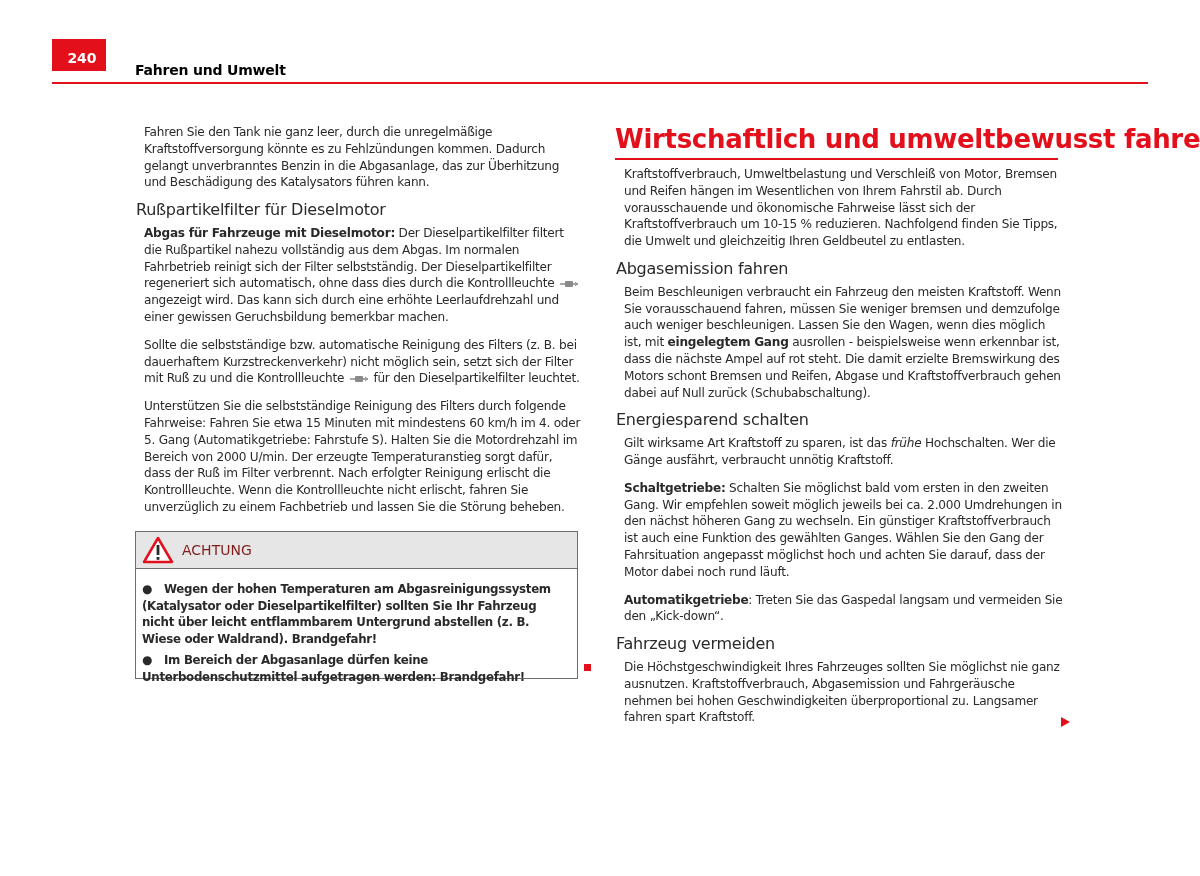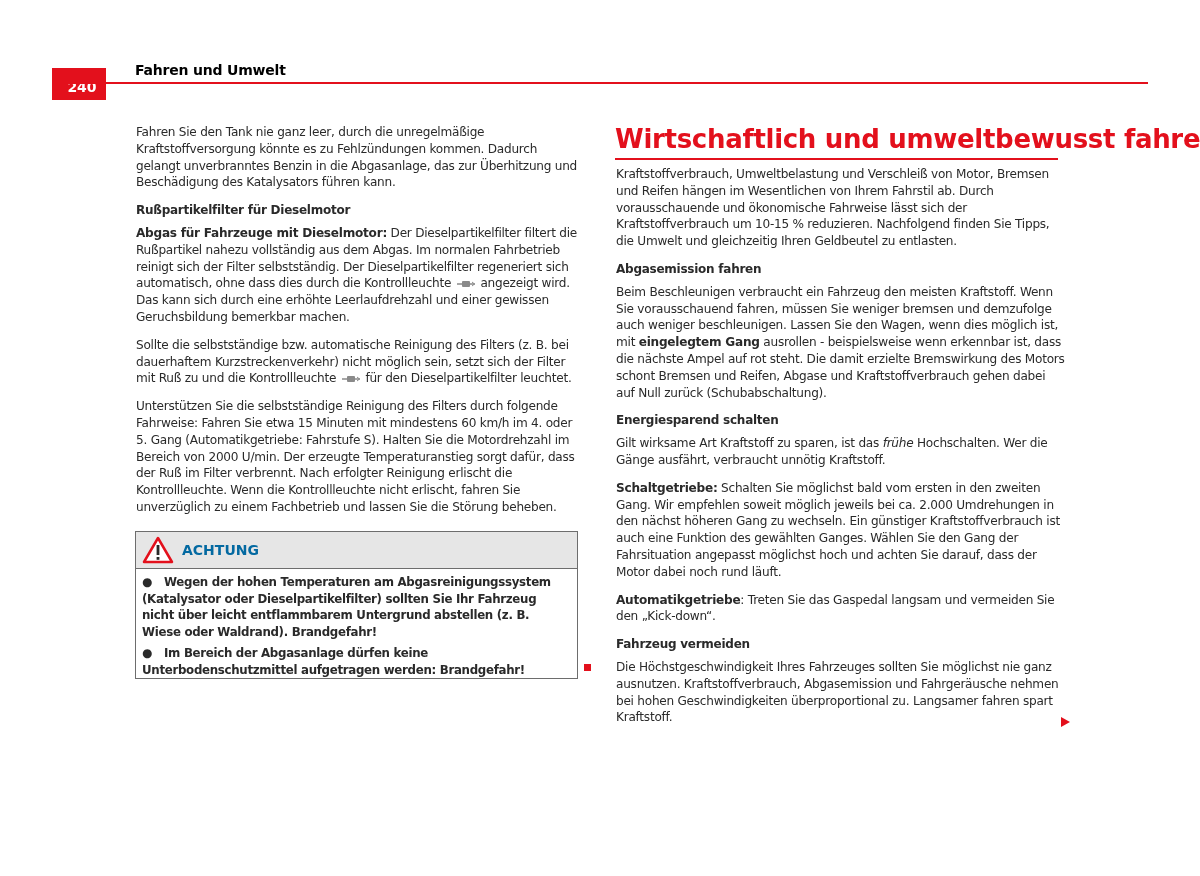--- a/index.html
+++ b/index.html
@@ -1,34 +1,34 @@
 <!DOCTYPE html>
 <html><head>
 <meta charset="utf-8">
 <style>
   html, body { margin:0; padding:0; }
   body { width:1200px; height:876px; background:#ffffff; position:relative; overflow:hidden;
          font-family:"DejaVu Sans", "Liberation Sans", sans-serif; color:#2a2a2a; }
-  .page-num { position:absolute; left:52px; top:68px; width:54px; height:32px; background:#e3101c;
+  .page-num { position:absolute; left:52px; top:39px; width:54px; height:32px; background:#e3101c;
               color:#fff; font-weight:bold; font-size:14px; line-height:38px; text-align:center; box-sizing:border-box; padding-left:6px; }
   .header-rule { position:absolute; left:52px; top:82px; width:1096px; height:2px; background:#e3101c; }
   .chapter { position:absolute; left:135px; top:62px; font-weight:bold; font-size:14px; color:#000000; letter-spacing:-0.2px; }
   .col { position:absolute; font-size:12.1px; line-height:16.8px; letter-spacing:-0.25px; }
   .col-left { left:136px; top:124px; width:446px; }
   .col-right { left:616px; top:166px; width:450px; }
-  p { margin:0 0 11px 0; }
-  .h { font-weight:bold; margin:0 0 6px 0; font-size:12px; }
+  p { margin:0 0 11px 8px; }
+  .h { font-weight:normal; margin:0 0 6px 0; font-size:16px; }
   b { font-weight:bold; }
   .main-title { position:absolute; left:615px; top:124px; width:443px; font-size:26px; font-weight:bold; color:#e3101c;
                 letter-spacing:-0.3px; border-bottom:2px solid #e3101c; padding-bottom:4px; white-space:nowrap; }
   .warn-box { position:absolute; left:135px; top:531px; width:443px; height:148px; border:1px solid #6d6d6d; box-sizing:border-box; }
   .warn-head { height:36px; background:#e6e6e6; border-bottom:1px solid #6d6d6d; display:flex; align-items:center; padding-left:6px; }
   .warn-head svg { width:32px; height:28px; }
-  .warn-title { font-weight:bold; font-size:14px; margin-left:8px; color:#0369a1; }
-  .warn-body { padding:5px 6px; font-weight:bold; font-size:11.8px; line-height:16.6px; letter-spacing:-0.3px; }
+  .warn-title { font-weight:normal; font-size:14px; margin-left:8px; color:#7f1d1d; }
+  .warn-body { padding:12px 6px; font-weight:bold; font-size:11.8px; line-height:16.6px; letter-spacing:-0.3px; }
   .warn-item { margin-bottom:5px; }
   .bullet { display:inline-block; width:22px; }
   .end-square { position:absolute; left:584px; top:664px; width:7px; height:7px; background:#e3101c; }
   .next-arrow { position:absolute; left:1061px; top:717px; width:0; height:0; border-top:5px solid transparent;
                 border-bottom:5px solid transparent; border-left:9px solid #e3101c; }
   .dpf-icon { display:inline-block; width:18px; height:8px; vertical-align:middle; margin:0 2px; }
 </style>
 </head>
 <body>
 

